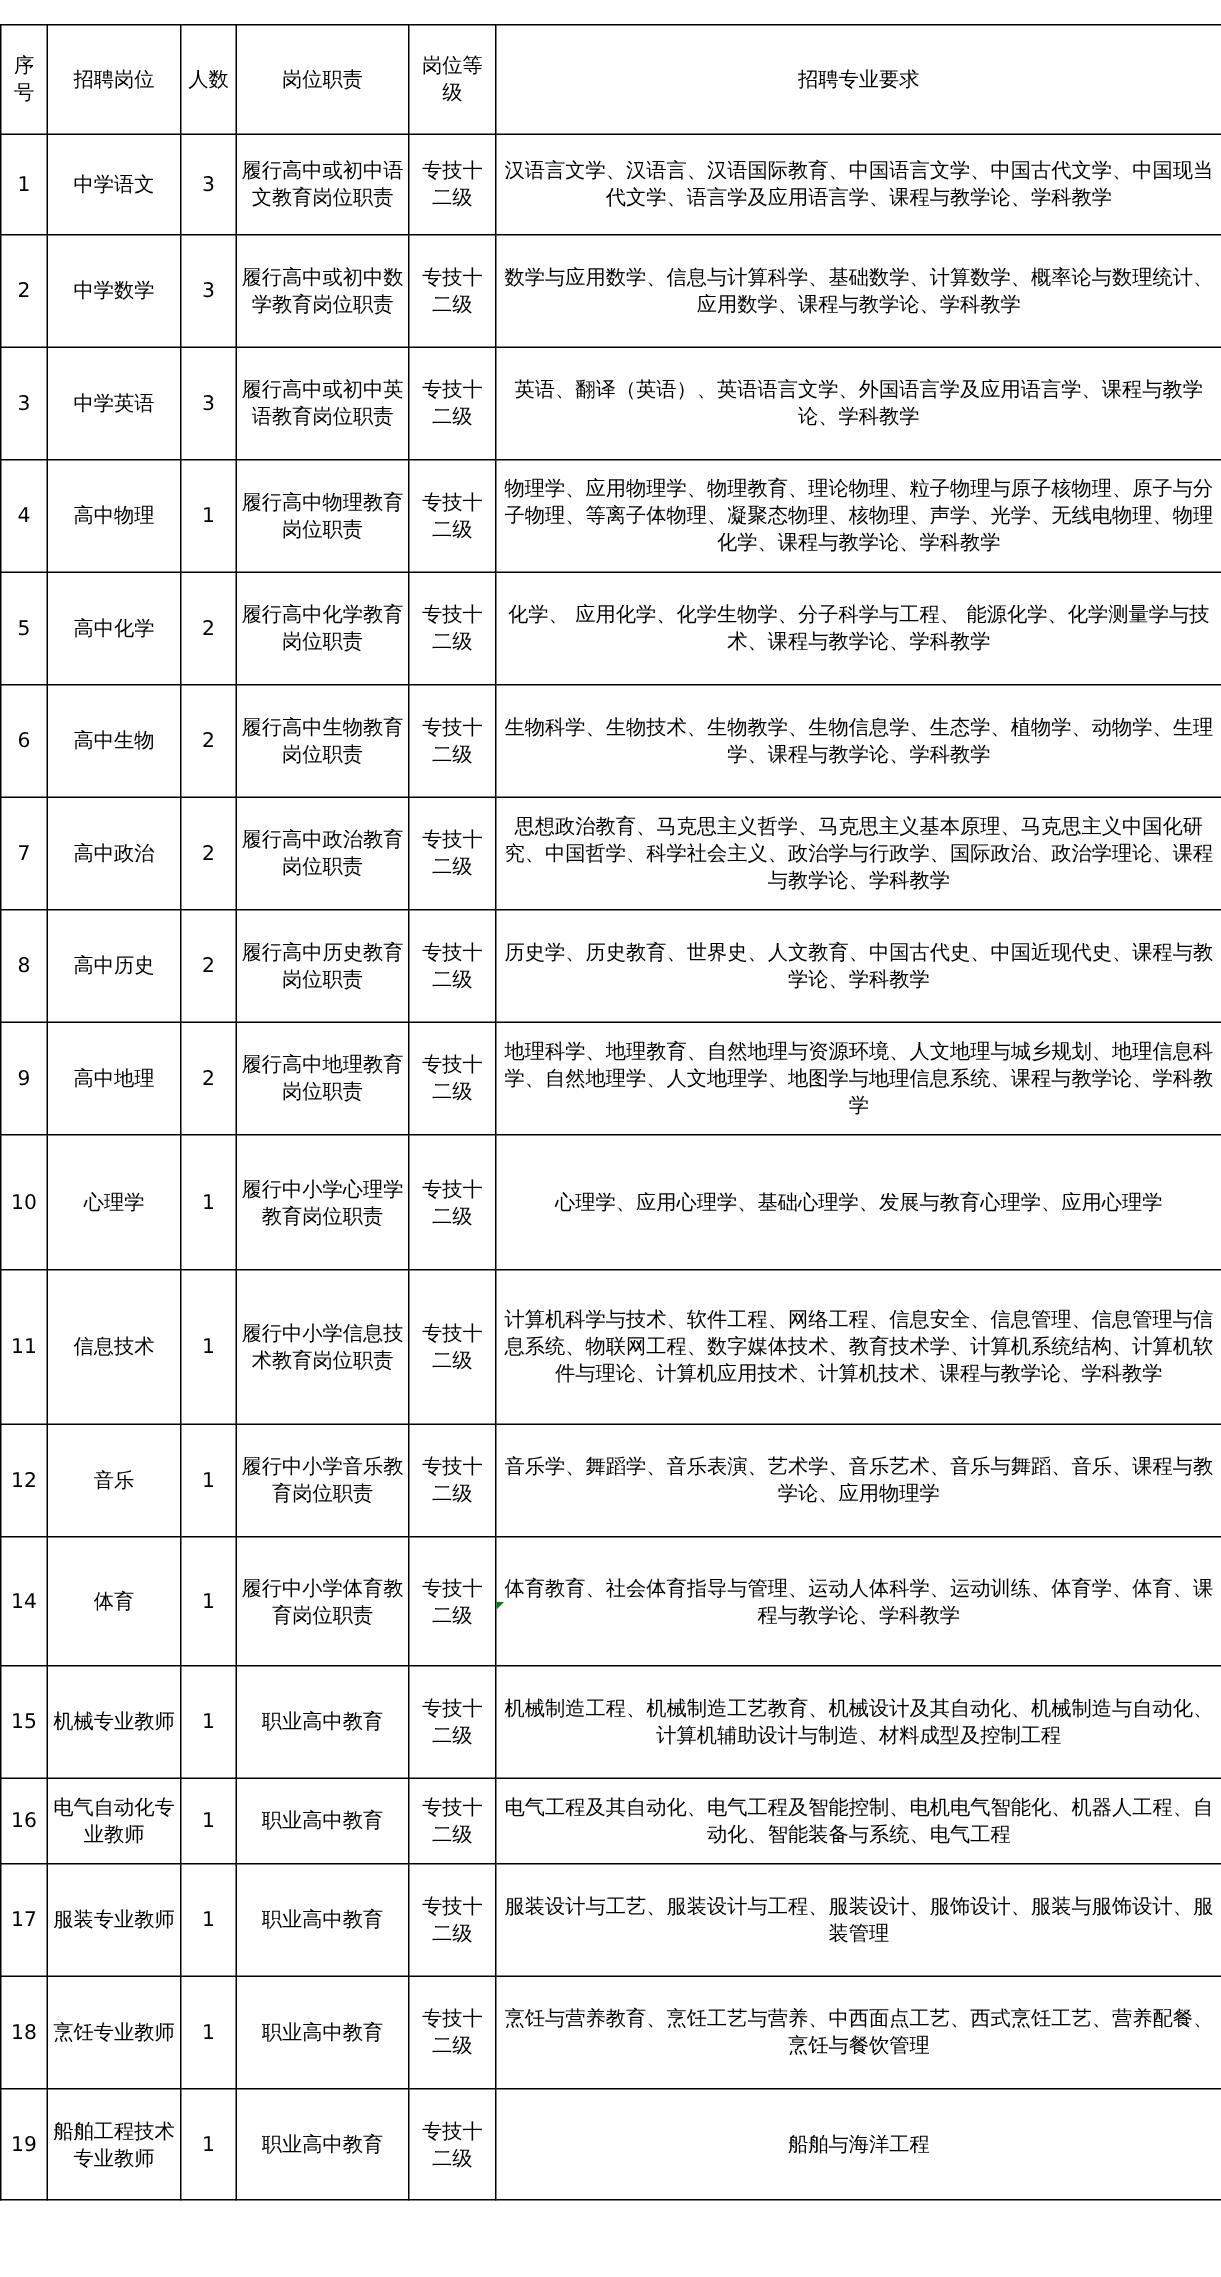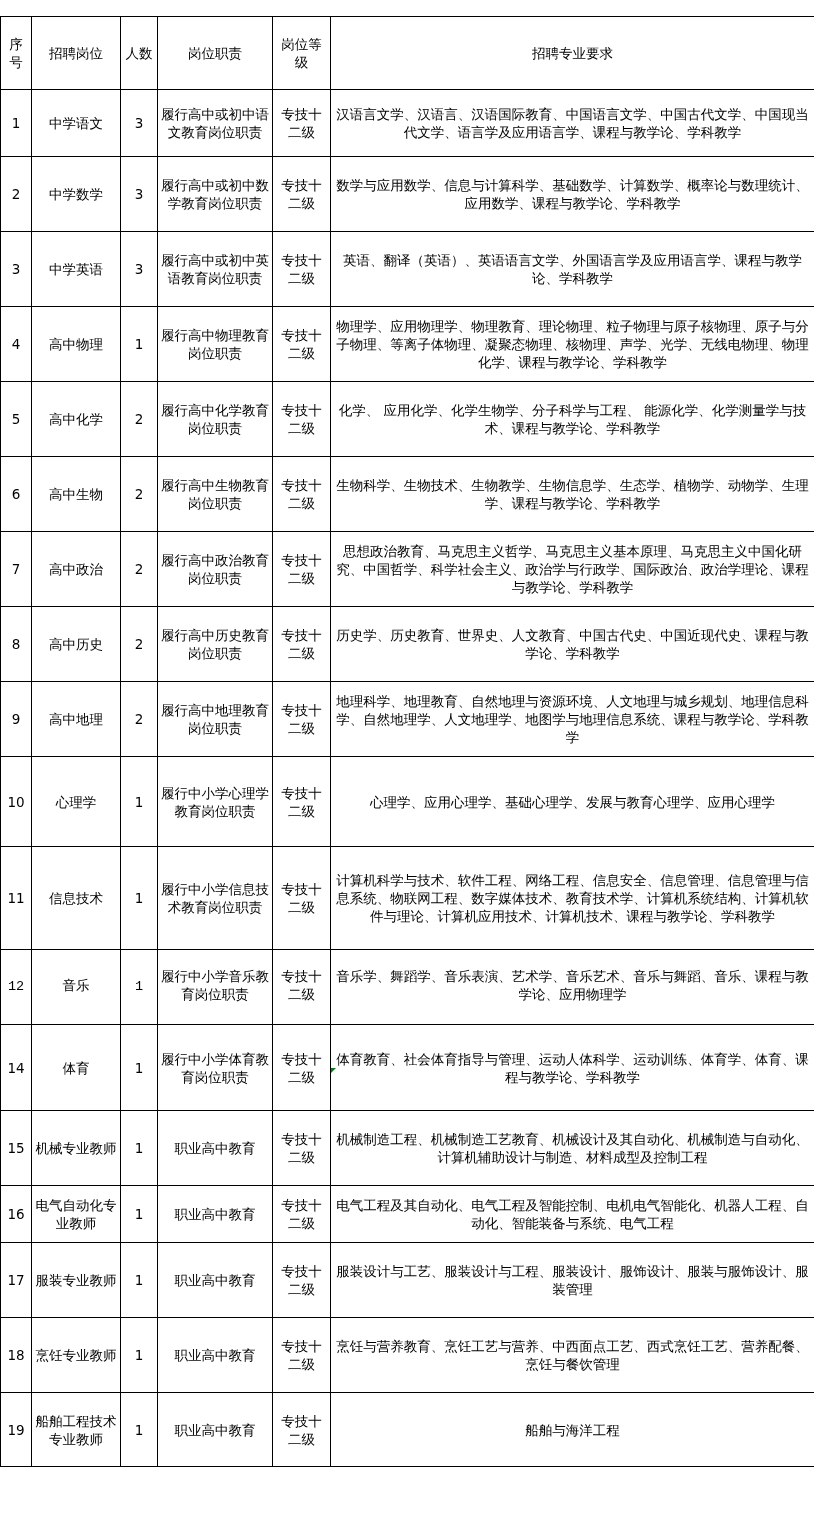--- a/index.html
+++ b/index.html
@@ -137,21 +137,21 @@
     <td class="l">心理学、应用心理学、基础心理学、发展与教育心理学、应用心理学</td>
   </tr>
       <tr style="height: 103px;">
     <td class="c">11</td>
     <td class="c">信息技术</td>
     <td class="c">1</td>
     <td class="c">履行中小学信息技术教育岗位职责</td>
     <td class="grade">专技十二级</td>
     <td class="l">计算机科学与技术、软件工程、网络工程、信息安全、信息管理、信息管理与信息系统、物联网工程、数字媒体技术、教育技术学、计算机系统结构、计算机软件与理论、计算机应用技术、计算机技术、课程与教学论、学科教学</td>
   </tr>
-      <tr style="height: 75px; font-family: Liberation Mono, monospace;">
+      <tr style="height: 75px;">
     <td class="c">12</td>
     <td class="c">音乐</td>
     <td class="c">1</td>
     <td class="c">履行中小学音乐教育岗位职责</td>
     <td class="grade">专技十二级</td>
     <td class="l">音乐学、舞蹈学、音乐表演、艺术学、音乐艺术、音乐与舞蹈、音乐、课程与教学论、应用物理学</td>
   </tr>
       <tr style="height: 86px; border-radius: 20px;">
     <td class="c">14</td>
     <td class="c">体育</td>

